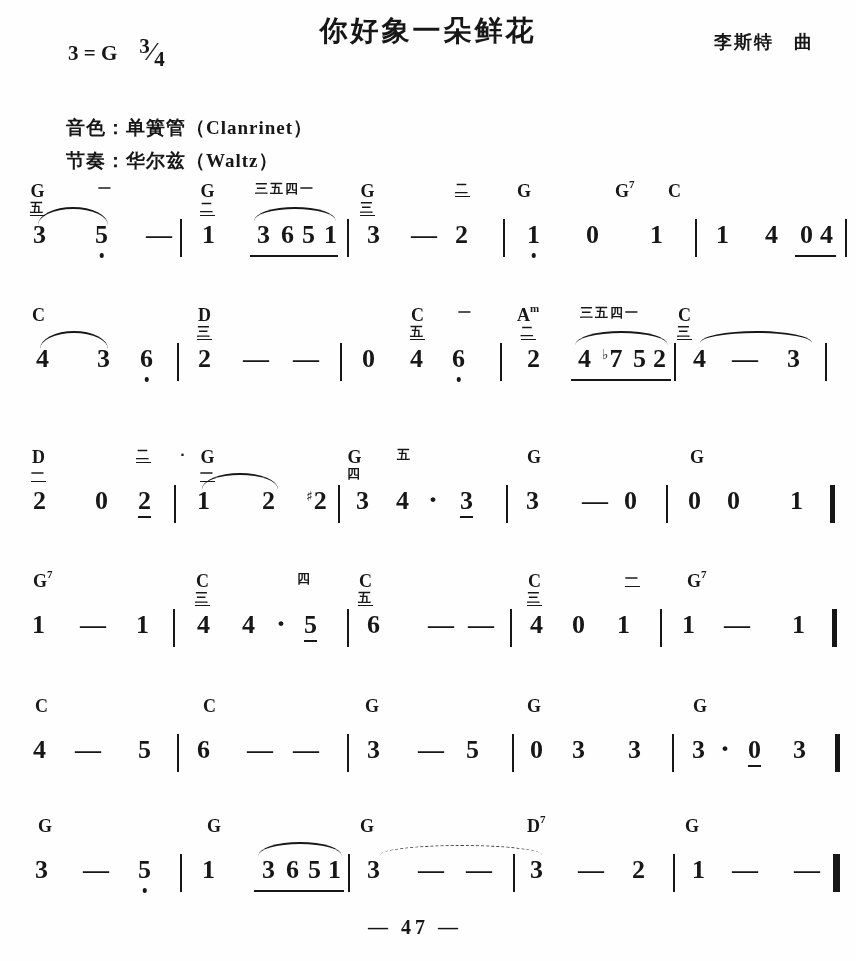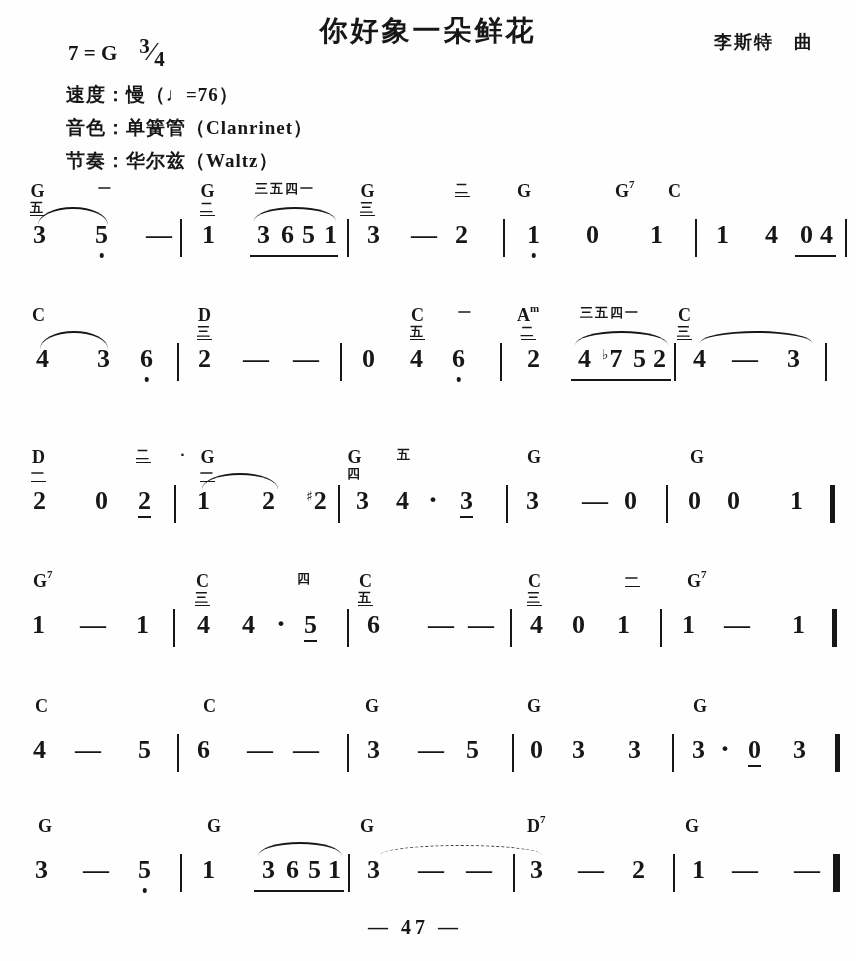--- a/index.html
+++ b/index.html
@@ -51,23 +51,22 @@
   .wm-site{color:#8c8c8c;}
   .wm-url{color:#e05a2b;font-weight:700;}
 </style>
 </head>
 <body>
 
 <div data-name="music-sheet">
   <div class="title" data-name="song-title">你好象一朵鲜花</div>
   <div class="composer" data-name="composer-credit">李斯特　曲</div>
   <div class="keyrow" data-name="key-signature">
-    <span data-name="key-value">7 = G</span><span class="frac" data-name="time-signature"><span class="ft">3</span><span class="fs">⁄</span><span class="fb">4</span></span>
+    <span data-name="key-value">3 = G</span><span class="frac" data-name="time-signature"><span class="ft">3</span><span class="fs">⁄</span><span class="fb">4</span></span>
   </div>
-  <div class="meta m1" data-name="tempo-line">速度：慢（♩=76）</div>
   <div class="meta m3" data-name="rhythm-line">节奏：华尔兹（Waltz）</div>
   <div class="meta m2" data-name="timbre-line">音色：单簧管（Clanrinet）</div>
 
   <div class="pagenum" data-name="page-number">— 47 —</div>
 <div class="system" data-name="system-1" style="top: 182px;">
       <div class="chord" data-name="chord-symbol" style="left: 30px;">
         <span class="row" data-name="chord-letter">
           <span class="cmain">G</span>
         </span>
         <span class="fing ul" data-name="fingering-numeral">五</span>

